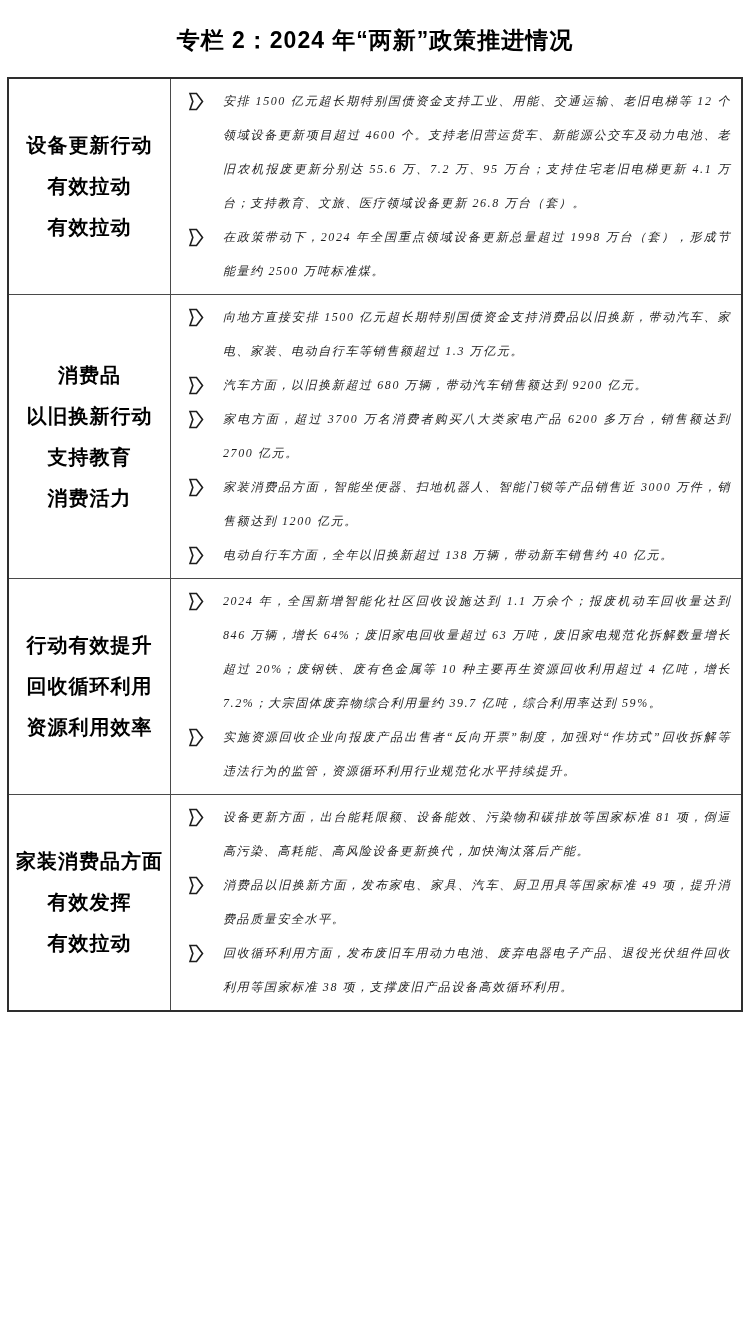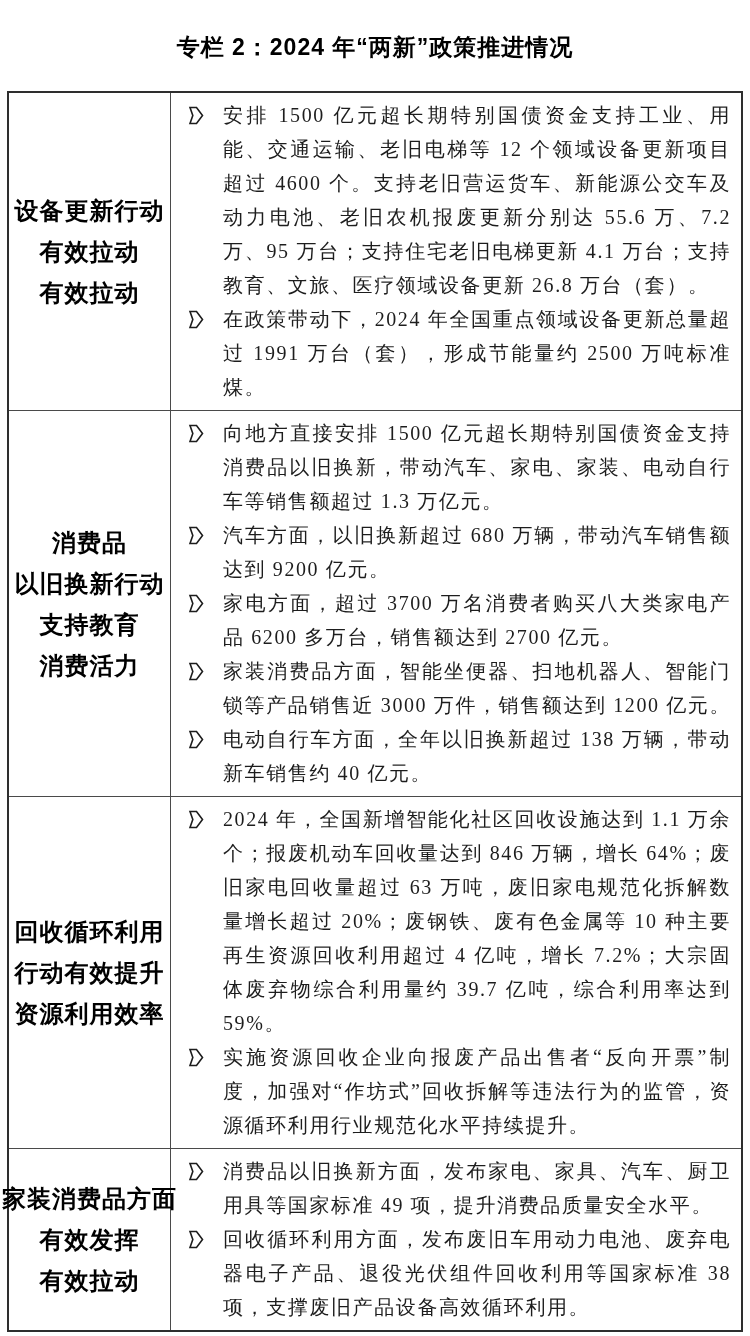--- a/index.html
+++ b/index.html
@@ -9,21 +9,21 @@
     width: 750px;
   }
   body {
     font-family: "Liberation Serif", "DejaVu Serif", serif;
     color: #1a1a1a;
     position: relative;
     height: 1336px;
     overflow: hidden;
   }
   .page-title {
-    margin: 12px;
+    margin: 5px;
     padding-top: 20px;
     padding-bottom: 16px;
     text-align: center;
     font-family: "Liberation Sans", "DejaVu Sans", sans-serif;
     font-weight: bold;
     font-size: 23px;
     letter-spacing: 1px;
     color: #000;
   }
   .box-table {
@@ -45,45 +45,46 @@
     min-width: 162px;
     box-sizing: border-box;
     border-right: 1px solid #4a4a4a;
     display: flex;
     flex-direction: column;
     justify-content: center;
     align-items: center;
     padding: 8px 4px;
     font-family: "Liberation Sans", "DejaVu Sans", sans-serif;
     font-weight: bold;
-    font-size: 24px;
+    font-size: 20px;
     color: #000;
   }
   .cell-header .hline {
     line-height: 41px;
     white-space: nowrap;
     letter-spacing: 1px;
   }
   .cell-items {
     flex: 1;
     box-sizing: border-box;
     padding: 5px 10px 6px 16px;
   }
   .bullet-item {
     position: relative;
     padding-left: 36px;
   }
   .bullet-item .item-text {
     display: block;
-    font-size: 20px;
+    font-size: 12px;
     line-height: 34px;
     letter-spacing: 1.6px;
     text-align: justify;
     text-justify: inter-ideograph;
     color: #1d1d1d;
+    font-style: italic;
   }
   .arrow-bullet {
     position: absolute;
     left: 0;
     top: 7px;
     width: 17px;
     height: 21px;
   }
   .arrow-bullet svg { display: block; }
 </style>
@@ -108,21 +109,21 @@
     </span>
     <span class="item-text">安排 1500 亿元超长期特别国债资金支持工业、用能、交通运输、老旧电梯等 12 个领域设备更新项目超过 4600 个。支持老旧营运货车、新能源公交车及动力电池、老旧农机报废更新分别达 55.6 万、7.2 万、95 万台；支持住宅老旧电梯更新 4.1 万台；支持教育、文旅、医疗领域设备更新 26.8 万台（套）。</span>
   </div>
 
   <div class="bullet-item">
     <span class="arrow-bullet">
       <svg width="17" height="21" viewBox="0 0 17 21" xmlns="http://www.w3.org/2000/svg">
         <path d="M3 2.5 L9.5 2.5 L15.5 10.5 L9.5 18.5 L3 18.5 L5.8 10.5 Z" fill="#ffffff" stroke="#1d1d1d" stroke-width="1.6" stroke-linejoin="miter"></path>
       </svg>
     </span>
-    <span class="item-text">在政策带动下，2024 年全国重点领域设备更新总量超过 1991 万台（套），形成节能量约 2500 万吨标准煤。</span>
+    <span class="item-text">在政策带动下，2024 年全国重点领域设备更新总量超过 1998 万台（套），形成节能量约 2500 万吨标准煤。</span>
   </div>
 </div>
   </div>
 
   <div class="box-row">
     <div class="cell-header">
         <div class="hline">消费品</div>
         <div class="hline">以旧换新行动</div>
         <div class="hline">支持教育</div>
         <div class="hline">消费活力</div>
@@ -170,22 +171,22 @@
         <path d="M3 2.5 L9.5 2.5 L15.5 10.5 L9.5 18.5 L3 18.5 L5.8 10.5 Z" fill="#ffffff" stroke="#1d1d1d" stroke-width="1.6" stroke-linejoin="miter"></path>
       </svg>
     </span>
     <span class="item-text">电动自行车方面，全年以旧换新超过 138 万辆，带动新车销售约 40 亿元。</span>
   </div>
 </div>
   </div>
 
   <div class="box-row">
     <div class="cell-header">
+        <div class="hline">行动有效提升</div>
         <div class="hline">回收循环利用</div>
-        <div class="hline">行动有效提升</div>
         <div class="hline">资源利用效率</div>
       </div>
     <div class="cell-items">
   <div class="bullet-item">
     <span class="arrow-bullet">
       <svg width="17" height="21" viewBox="0 0 17 21" xmlns="http://www.w3.org/2000/svg">
         <path d="M3 2.5 L9.5 2.5 L15.5 10.5 L9.5 18.5 L3 18.5 L5.8 10.5 Z" fill="#ffffff" stroke="#1d1d1d" stroke-width="1.6" stroke-linejoin="miter"></path>
       </svg>
     </span>
     <span class="item-text">2024 年，全国新增智能化社区回收设施达到 1.1 万余个；报废机动车回收量达到 846 万辆，增长 64%；废旧家电回收量超过 63 万吨，废旧家电规范化拆解数量增长超过 20%；废钢铁、废有色金属等 10 种主要再生资源回收利用超过 4 亿吨，增长 7.2%；大宗固体废弃物综合利用量约 39.7 亿吨，综合利用率达到 59%。</span>
@@ -202,20 +203,28 @@
 </div>
   </div>
 
   <div class="box-row">
     <div class="cell-header">
         <div class="hline">家装消费品方面</div>
         <div class="hline">有效发挥</div>
         <div class="hline">有效拉动</div>
       </div>
     <div class="cell-items">
+  <div class="bullet-item">
+    <span class="arrow-bullet">
+      <svg width="17" height="21" viewBox="0 0 17 21" xmlns="http://www.w3.org/2000/svg">
+        <path d="M3 2.5 L9.5 2.5 L15.5 10.5 L9.5 18.5 L3 18.5 L5.8 10.5 Z" fill="#ffffff" stroke="#1d1d1d" stroke-width="1.6" stroke-linejoin="miter"></path>
+      </svg>
+    </span>
+    <span class="item-text">设备更新方面，出台能耗限额、设备能效、污染物和碳排放等国家标准 81 项，倒逼高污染、高耗能、高风险设备更新换代，加快淘汰落后产能。</span>
+  </div>
 
   <div class="bullet-item">
     <span class="arrow-bullet">
       <svg width="17" height="21" viewBox="0 0 17 21" xmlns="http://www.w3.org/2000/svg">
         <path d="M3 2.5 L9.5 2.5 L15.5 10.5 L9.5 18.5 L3 18.5 L5.8 10.5 Z" fill="#ffffff" stroke="#1d1d1d" stroke-width="1.6" stroke-linejoin="miter"></path>
       </svg>
     </span>
     <span class="item-text">消费品以旧换新方面，发布家电、家具、汽车、厨卫用具等国家标准 49 项，提升消费品质量安全水平。</span>
   </div>
 

